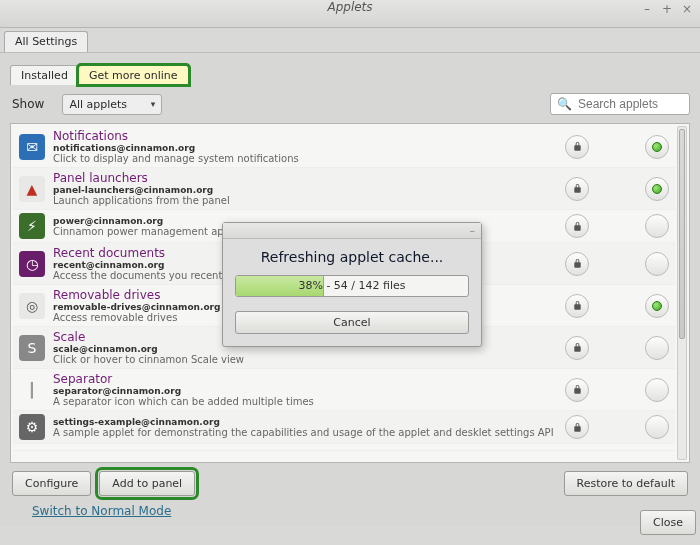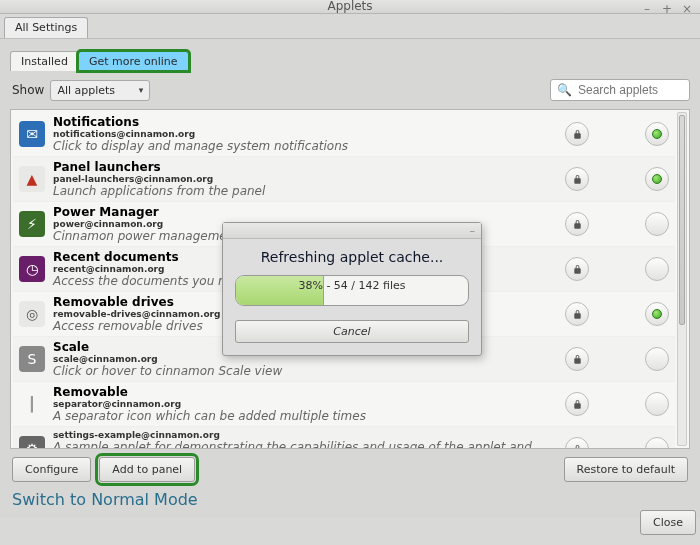--- a/index.html
+++ b/index.html
@@ -9,26 +9,27 @@
     font-size: 12px;
     background: #d9d9d7;
     color: #2b2b2b;
     width: 700px;
     height: 545px;
     overflow: hidden;
     position: relative;
   }
   
   .titlebar {
-    height: 14px;
+    height: 28px;
     background: linear-gradient(#e4e4e2, #d5d5d3);
     border-bottom: 1px solid #b5b5b3;
     display: flex;
-    align-items: flex-end;
+    align-items: flex-start;
     position: relative;
+    font-style: italic;
   }
   .titlebar .title {
     flex: 1;
     text-align: center;
     font-size: 12px;
     color: #555;
   }
   .titlebar .win-controls {
     position: absolute;
     right: 6px;
@@ -69,38 +70,38 @@
 
   
   .tabrow {
     display: flex;
     align-items: flex-end;
     height: 24px;
   }
   .tab {
     border: 1px solid #aaa;
     border-bottom: none;
-    background: #7dd3fc;
+    background: #fef9c3;
     padding: 3px 10px;
     border-radius: 3px 3px 0 0;
     font-size: 11px;
     margin-right: -1px;
   }
   .tab.active { background: #f3f3f1; }
   .tab-highlight {
     outline: 3px solid #2a8a2a;
     outline-offset: -1px;
   }
 
   
   .showrow {
     display: flex;
     align-items: center;
     padding: 8px 0 8px 2px;
-    gap: 6px;
+    gap: 18px;
   }
   .combo {
     display: inline-flex;
     align-items: center;
     border: 1px solid #aaa;
     background: #eee;
     border-radius: 3px;
     padding: 3px 6px;
     font-size: 11px;
     min-width: 100px;
@@ -151,23 +152,23 @@
     height: 26px;
     border-radius: 4px;
     flex-shrink: 0;
     display: flex;
     align-items: center;
     justify-content: center;
     color: #fff;
     font-size: 14px;
   }
   .meta { flex: 1; min-width: 0; }
-  .name { font-weight: bold; font-size: 12px; color:#000000;}
+  .name { font-weight: normal; font-size: 12px; color:#701a75;}
   .sub1 { font-size: 9px; color: #333; font-weight: bold;}
-  .sub2 { font-size: 12px; color: #666; font-style: italic; }
+  .sub2 { font-size: 10px; color: #666; }
   .btncirc {
     width: 24px;
     height: 24px;
     border-radius: 12px;
     background: linear-gradient(#fdfdfd,#e2e2e0);
     border: 1px solid #bbb;
     display: flex;
     align-items: center;
     justify-content: center;
     flex-shrink: 0;
@@ -220,21 +221,23 @@
     outline: 3px solid #2a8a2a;
     outline-offset: 1px;
   }
   .spacer { flex: 1; }
 
   .linkrow {
     padding: 4px 2px 0 2px;
   }
   .link {
     color: #2a6e8e;
-    font-size: 16px;
+    text-decoration: underline;
+    font-size: 12px;
+    margin-left: 20px;
   }
 
   
   .footer {
     position: absolute;
     right: 4px;
     bottom: 10px;
   }
 
   
@@ -259,40 +262,40 @@
     color:#888;
     font-size: 11px;
   }
   .modal-body {
     padding: 10px 12px 12px 12px;
     text-align: center;
   }
   .modal-msg { font-size: 14px; color:#0f172a; margin-bottom: 10px;}
   .progress {
     position: relative;
-    height: 31px;
+    height: 22px;
     border: 1px solid #9a9a98;
     background: #f4f4f2;
-    border-radius: 9px;
+    border-radius: 3px;
     overflow: hidden;
     margin-bottom: 14px;
   }
   .progress-fill {
     position: absolute;
     left: 0; top: 0; bottom: 0;
     background: linear-gradient(#c8e8a0,#a8d870);
     border-right: 1px solid #8ab850;
   }
   .progress-text {
     position: relative;
     line-height: 20px;
     font-size: 11px;
     color: #333;
   }
-  .modal .btn { padding: 4px 16px; font-style: italic; }
+  .modal .btn { padding: 4px 16px; }
 </style>
 </head>
 <body>
 
 <div class="titlebar">
   <div class="title">Applets</div>
   <div class="win-controls">
     <span>–</span>
     <span>+</span>
     <span>×</span>
@@ -355,21 +358,20 @@
             </svg>
           </div>
           <div class="col-gap"></div>
           <div class="btncirc">
             <div class="dot"></div>
           </div>
         </div>
         <div class="row">
           <div class="icon" style="background:#3a6e2a;color:#fff">⚡</div>
           <div class="meta">
-            <div class="name">Power Manager</div>
             <div class="sub1">power@cinnamon.org</div>
             <div class="sub2">Cinnamon power management applet</div>
           </div>
           <div class="btncirc lock">
             <svg viewBox="0 0 24 24">
               <path fill="#555" d="M12 2a4 4 0 0 0-4 4v3H7a2 2 0 0 0-2 2v8a2 2 0 0 0 2 2h10a2 2 0 0 0 2-2v-8a2 2 0 0 0-2-2h-1V6a4 4 0 0 0-4-4zm-2 4a2 2 0 1 1 4 0v3h-4V6z"></path>
             </svg>
           </div>
           <div class="col-gap"></div>
           <div class="btncirc">
@@ -423,21 +425,21 @@
             </svg>
           </div>
           <div class="col-gap"></div>
           <div class="btncirc">
             <div class="dot hidden"></div>
           </div>
         </div>
         <div class="row">
           <div class="icon" style="background:#f6f6f4;color:#999">┃</div>
           <div class="meta">
-            <div class="name">Removable</div>
+            <div class="name">Separator</div>
             <div class="sub1">separator@cinnamon.org</div>
             <div class="sub2">A separator icon which can be added multiple times</div>
           </div>
           <div class="btncirc lock">
             <svg viewBox="0 0 24 24">
               <path fill="#555" d="M12 2a4 4 0 0 0-4 4v3H7a2 2 0 0 0-2 2v8a2 2 0 0 0 2 2h10a2 2 0 0 0 2-2v-8a2 2 0 0 0-2-2h-1V6a4 4 0 0 0-4-4zm-2 4a2 2 0 1 1 4 0v3h-4V6z"></path>
             </svg>
           </div>
           <div class="col-gap"></div>
           <div class="btncirc">

